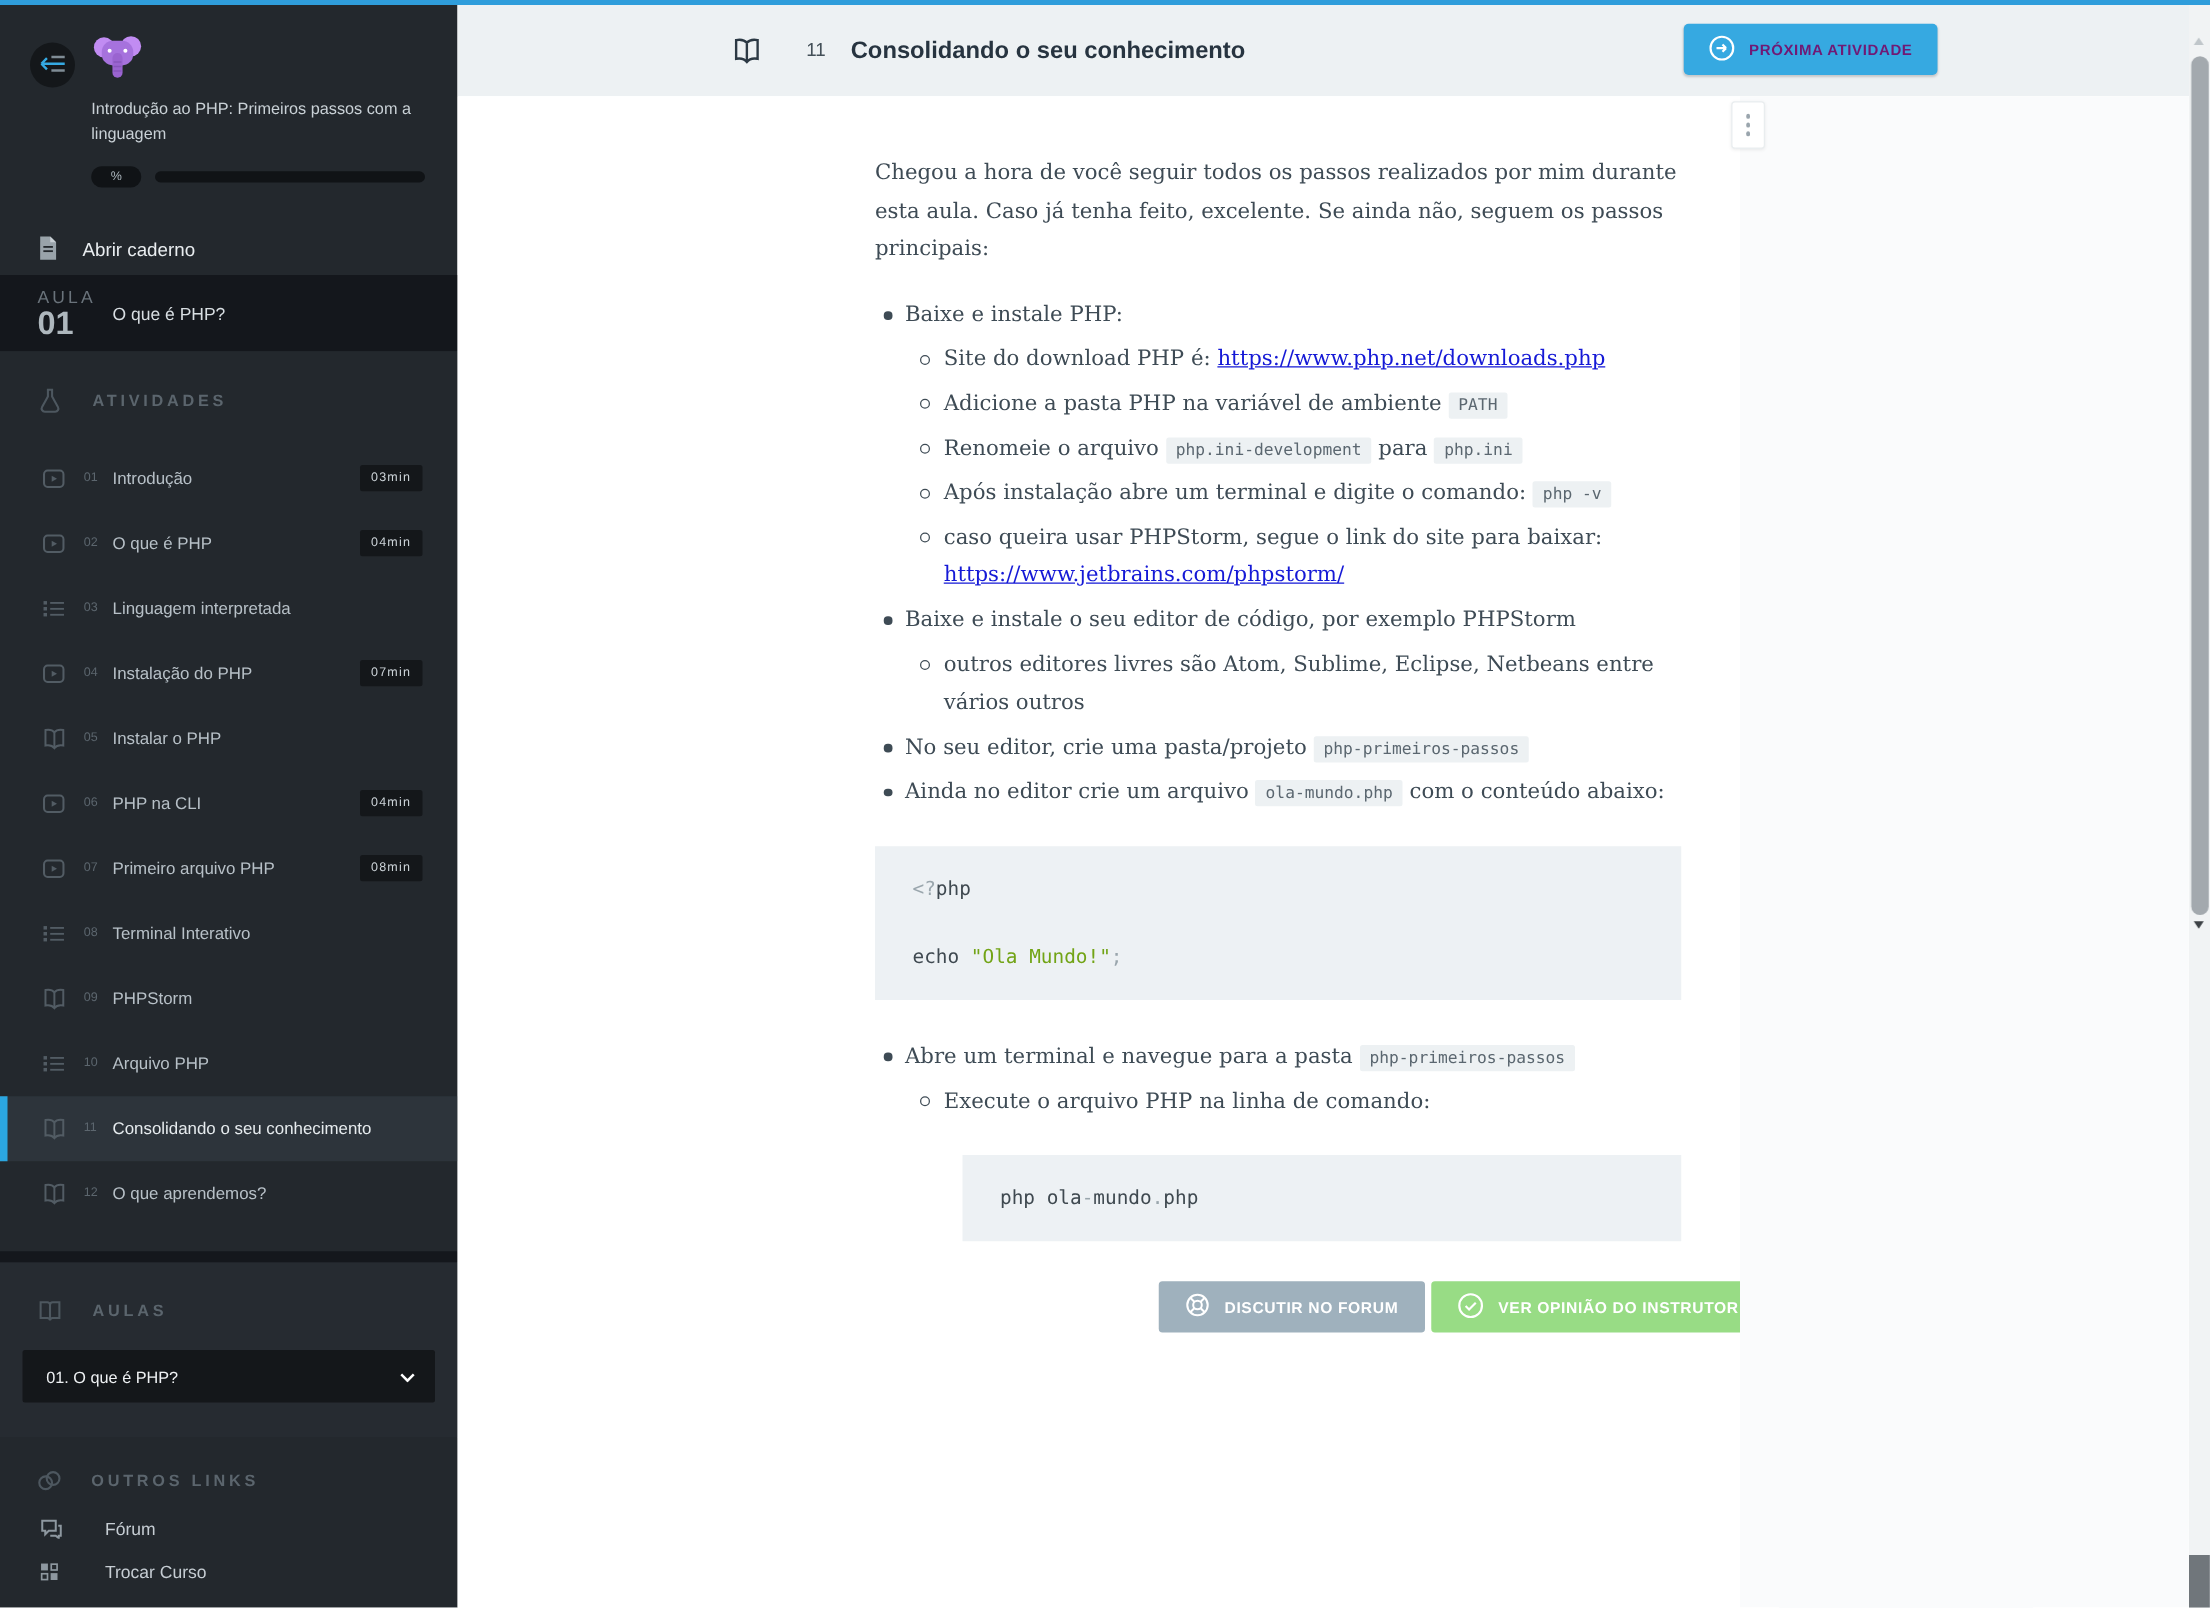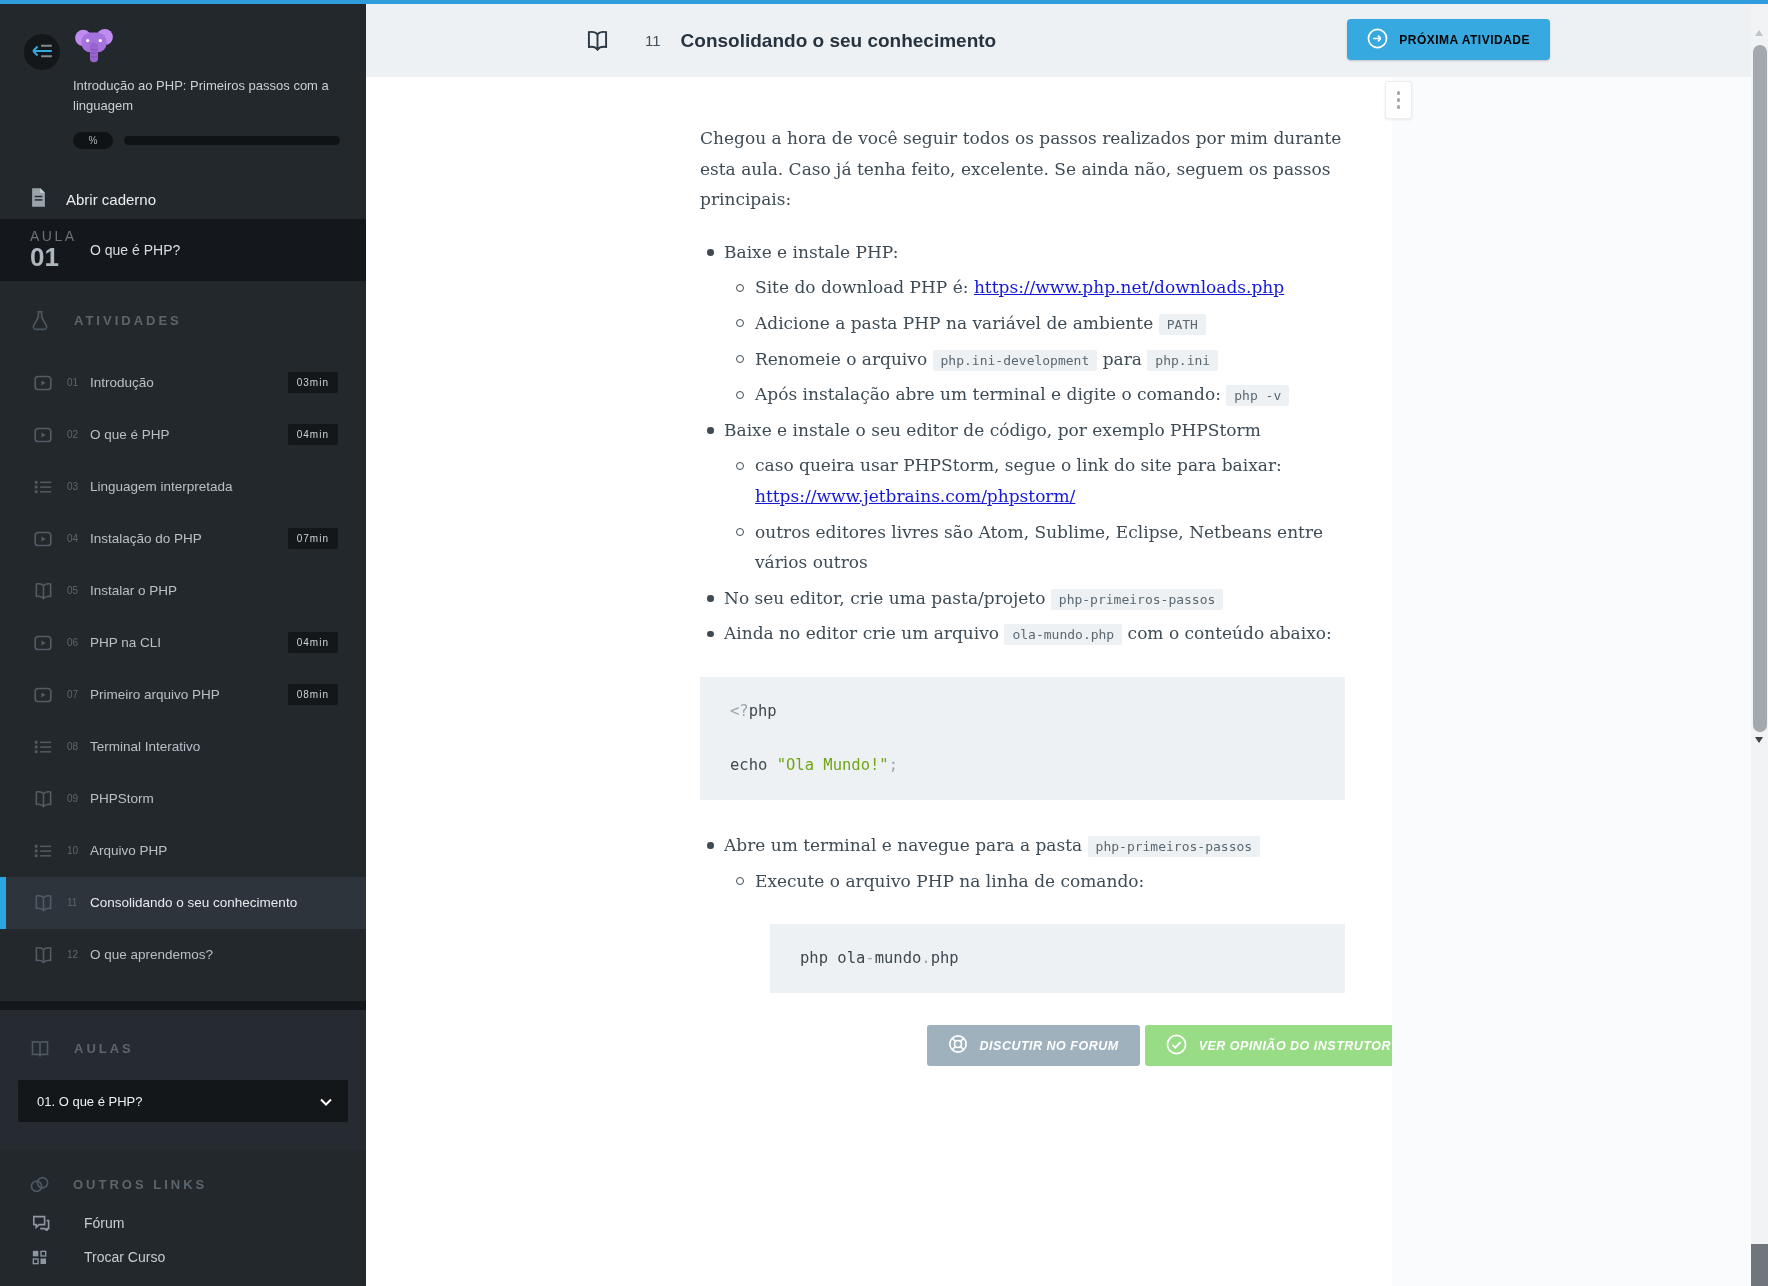--- a/index.html
+++ b/index.html
@@ -53,21 +53,21 @@
   .s-link{height:34px;display:flex;align-items:center;gap:34px;padding-left:32px;color:#c6cdd3;font-size:14px;cursor:pointer;}
   .s-link .icon{color:#8e98a0;display:flex;width:18px;}
 
   
   main{flex:1;display:flex;flex-direction:column;position:relative;}
   header{height:73px;min-height:73px;background:#edf1f3;display:flex;align-items:center;padding-left:220px;position:relative;}
   .hbook{color:#2c3944;display:flex;}
   .hnum{margin-left:36px;font-size:15px;color:#445058;}
   h1{margin:0 0 0 20px;font-size:19px;color:#273440;font-weight:700;}
   .next-btn{position:absolute;right:218px;top:15px;height:41px;background:#36a9e1;border:none;border-radius:4px;
-    color:#000000;font-weight:bold;font-size:12px;letter-spacing:.5px;display:flex;align-items:center;gap:11px;
+    color:#701a75;font-weight:bold;font-size:12px;letter-spacing:.5px;display:flex;align-items:center;gap:11px;
     padding:0 20px;cursor:pointer;box-shadow:0 1px 2px rgba(0,0,0,.18);font-family:"Liberation Sans",sans-serif;}
 
   .content-wrap{flex:1;background:#fff;position:relative;}
   .right-rail{position:absolute;top:0;right:17px;width:359px;height:100%;background:#fafbfc;}
   .dots-btn{position:absolute;left:1019px;top:4px;width:27px;height:38px;background:#fff;border:1px solid #e9edef;
     border-radius:3px;box-shadow:0 1px 3px rgba(0,0,0,.08);cursor:pointer;display:flex;flex-direction:column;
     align-items:center;justify-content:center;gap:3.5px;z-index:5;}
   .dots-btn i{width:3.5px;height:3.5px;border-radius:50%;background:#9aa5ad;}
 
   article{padding:46px 0 40px 334px;width:712px;}
@@ -85,21 +85,21 @@
   .lnk{color:#1519d6;text-decoration:underline;cursor:pointer;}
 
   .codeblock{background:#edf1f4;margin:28px 0 30px;padding:21px 30px;font-family:"DejaVu Sans Mono","Liberation Mono",monospace;
     font-size:15.5px;line-height:27px;white-space:pre;box-sizing:border-box;}
   #code1{width:645px;}
   #code2{width:575px;margin-left:70px;}
   .cp{color:#3f4950;} .cg{color:#9aa6ad;} .cs{color:#72a416;}
 
   .btn-row{width:712px;display:flex;justify-content:flex-end;gap:5px;margin-top:32px;}
   .act-btn{height:41px;border:none;border-radius:3px;color:#fff;font-weight:bold;font-size:12.5px;letter-spacing:.5px;
-    display:flex;align-items:center;gap:12px;padding:0 21px;cursor:pointer;font-family:"Liberation Sans",sans-serif;font-style:italic;}
+    display:flex;align-items:center;gap:12px;padding:0 21px;cursor:pointer;font-family:"Liberation Sans",sans-serif;}
   .forum-btn{background:#9fb1bd;}
   .instr-btn{background:#98dc85;}
 
   
   .scrollbar{position:fixed;right:0;top:4px;bottom:0;width:17px;background:#f1f3f4;z-index:40;}
   .sb-thumb{position:absolute;top:41px;left:1.5px;width:14px;height:687px;background:#a3a9ae;border-radius:7px;}
   .sb-up{position:absolute;top:26px;left:4px;width:0;height:0;border-left:4.5px solid transparent;
     border-right:4.5px solid transparent;border-bottom:6px solid #c0c6ca;}
   .sb-down{position:absolute;top:733px;left:4px;width:0;height:0;border-left:4.5px solid transparent;
     border-right:4.5px solid transparent;border-top:6px solid #3c4145;}
@@ -398,22 +398,22 @@
     </button>
 
     <article>
       <p class="serif intro">Chegou a hora de você seguir todos os passos realizados por mim durante esta aula. Caso já tenha feito, excelente. Se ainda não, seguem os passos principais:</p>
       <div class="lesson-list" id="list1">
           <div class="serif li l1">Baixe e instale PHP:</div>
           <div class="serif li l2">Site do download PHP é: <a class="lnk">https://www.php.net/downloads.php</a></div>
           <div class="serif li l2">Adicione a pasta PHP na variável de ambiente <code class="ic">PATH</code></div>
           <div class="serif li l2">Renomeie o arquivo <code class="ic">php.ini-development</code> para <code class="ic">php.ini</code></div>
           <div class="serif li l2">Após instalação abre um terminal e digite o comando: <code class="ic">php -v</code></div>
+          <div class="serif li l2">caso queira usar PHPStorm, segue o link do site para baixar: <a class="lnk">https://www.jetbrains.com/phpstorm/</a></div>
           <div class="serif li l1">Baixe e instale o seu editor de código, por exemplo PHPStorm</div>
-          <div class="serif li l2">caso queira usar PHPStorm, segue o link do site para baixar: <a class="lnk">https://www.jetbrains.com/phpstorm/</a></div>
           <div class="serif li l2">outros editores livres são Atom, Sublime, Eclipse, Netbeans entre vários outros</div>
           <div class="serif li l1">No seu editor, crie uma pasta/projeto <code class="ic">php-primeiros-passos</code></div>
           <div class="serif li l1">Ainda no editor crie um arquivo <code class="ic">ola-mundo.php</code> com o conteúdo abaixo:</div>
         </div>
       <pre class="codeblock" id="code1"><span class="cg">&lt;?</span><span class="cp">php</span>
 
 <span class="cp">echo </span><span class="cs">"Ola Mundo!"</span><span class="cg">;</span></pre>
       <div class="lesson-list" id="list2">
           <div class="serif li l1">Abre um terminal e navegue para a pasta <code class="ic">php-primeiros-passos</code></div>
           <div class="serif li l2">Execute o arquivo PHP na linha de comando:</div>

